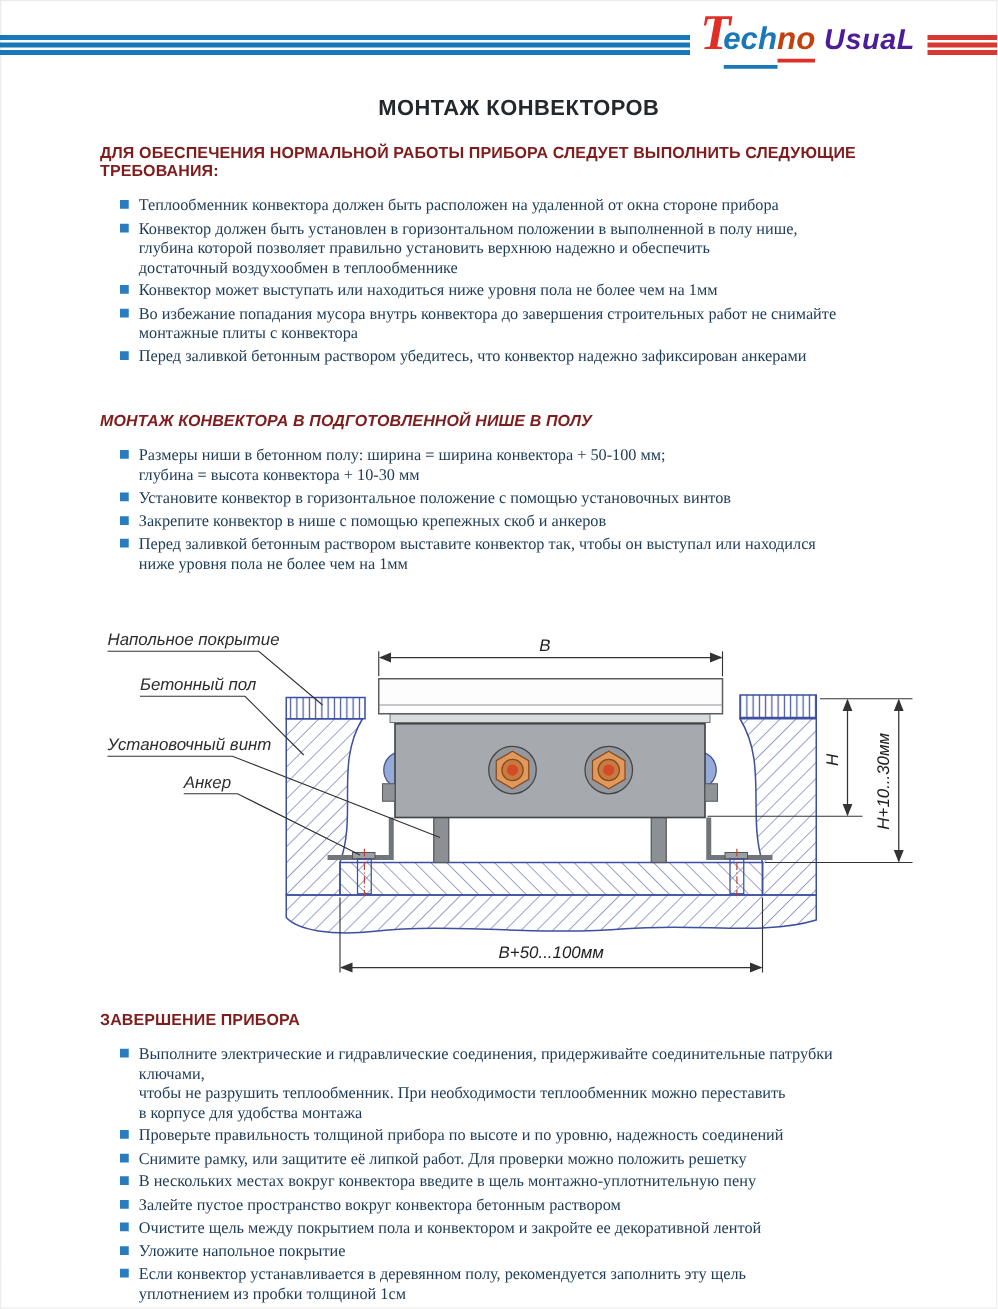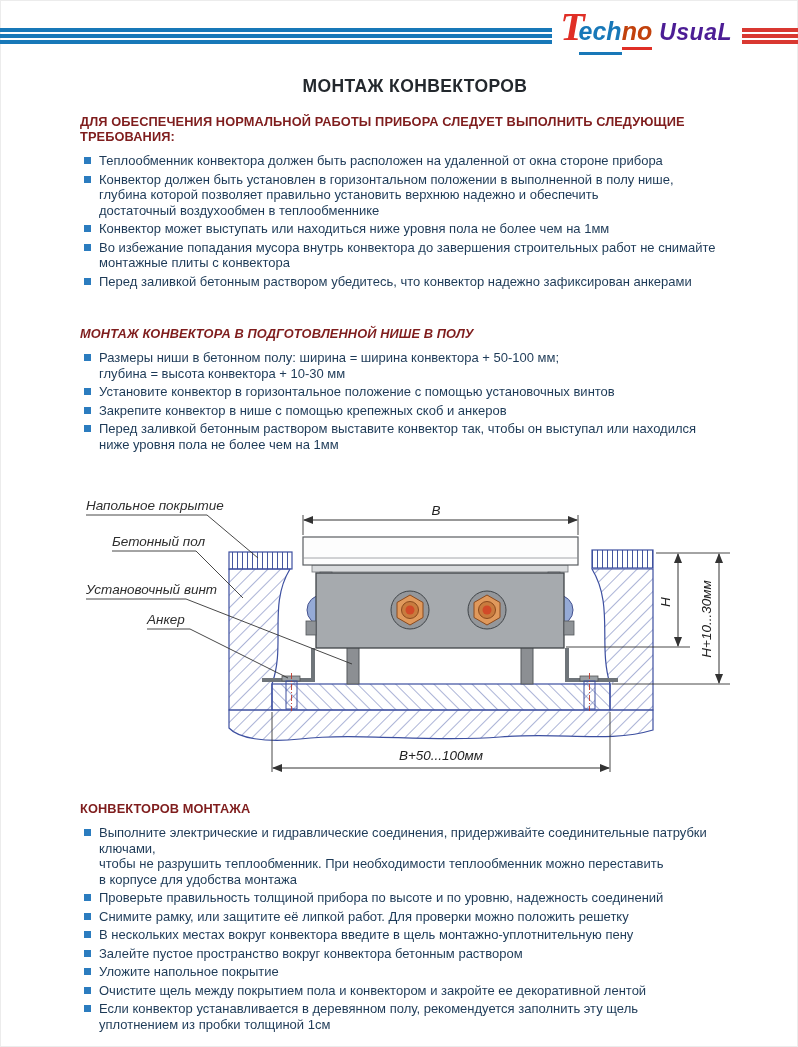--- a/index.html
+++ b/index.html
@@ -24,21 +24,21 @@
   .logo .no{font-style:italic;font-weight:bold;font-size:25px;color:#c2410c;
     border-bottom:3px solid #e02f26;padding-bottom:1px;margin-right:7px;}
   .logo .usual{font-style:italic;font-weight:bold;font-size:23px;color:#4c1d95;letter-spacing:.5px;}
   
   .doc-title{margin:8px 0 0;text-align:center;font-size:17.5px;font-weight:bold;
     color:#23282d;letter-spacing:.4px;padding-left:32px;}
   .content{padding:0 64px 0 80px;}
   .sec-head{margin:17px 0 9px;font-size:12.8px;font-weight:bold;color:#7f1d1d;letter-spacing:.1px;}
   .sec-head.mt-lg{margin-top:37px;font-style:italic;}
   .sec-head.mt-md{margin-top:17px;}
-  ul.blist{list-style:none;margin:0;padding:0;}
+  ul.blist{list-style:none;margin:12px;padding:0;font-family:Liberation Serif, serif;}
   ul.blist li{display:flex;align-items:flex-start;margin:0 0 3px;}
   .bullet{flex:0 0 auto;width:7px;height:7px;background:#2b7cbf;margin:4px 8px 0 4px;}
   .btext{font-size:13px;line-height:15.5px;white-space:pre-line;color:#1d3a57;}
   
   .diagram-wrap{margin-top:28px;}
   svg text{font-family:"Liberation Sans",sans-serif;}
   .dlabel{font-size:13.5px;font-style:italic;fill:#2e2e2e;}
   .ddim{font-size:13.5px;font-style:italic;fill:#222;}
 </style>
 </head>
@@ -206,21 +206,21 @@
       <text class="dlabel" x="112" y="66">Бетонный пол</text>
       <path d="M112,71 L196,71 L243,118" fill="none" stroke="#333" stroke-width="0.9"></path>
       <text class="dlabel" x="86" y="114">Установочный винт</text>
       <path d="M86,119 L186,119 L352,184" fill="none" stroke="#333" stroke-width="0.9"></path>
       <text class="dlabel" x="147" y="144">Анкер</text>
       <path d="M147,149 L190,149 L288,198" fill="none" stroke="#333" stroke-width="0.9"></path>
     </svg>
   </div>
 
   <div class="content">
-    <h2 class="sec-head mt-md">КОНВЕКТОРОВ МОНТАЖА</h2>
+    <h2 class="sec-head mt-md">ЗАВЕРШЕНИЕ ПРИБОРА</h2>
     <ul class="blist">
       <li>
           <span class="bullet"></span>
           <span class="btext">Выполните электрические и гидравлические соединения, придерживайте соединительные патрубки ключами,
 чтобы не разрушить теплообменник. При необходимости теплообменник можно переставить
 в корпусе для удобства монтажа</span>
         </li>
       <li>
           <span class="bullet"></span>
           <span class="btext">Проверьте правильность толщиной прибора по высоте и по уровню, надежность соединений</span>
@@ -232,25 +232,25 @@
       <li>
           <span class="bullet"></span>
           <span class="btext">В нескольких местах вокруг конвектора введите в щель монтажно-уплотнительную пену</span>
         </li>
       <li>
           <span class="bullet"></span>
           <span class="btext">Залейте пустое пространство вокруг конвектора бетонным раствором</span>
         </li>
       <li>
           <span class="bullet"></span>
+          <span class="btext">Очистите щель между покрытием пола и конвектором и закройте ее декоративной лентой</span>
+        </li>
+      <li>
+          <span class="bullet"></span>
           <span class="btext">Уложите напольное покрытие</span>
-        </li>
-      <li>
-          <span class="bullet"></span>
-          <span class="btext">Очистите щель между покрытием пола и конвектором и закройте ее декоративной лентой</span>
         </li>
       <li>
           <span class="bullet"></span>
           <span class="btext">Если конвектор устанавливается в деревянном полу, рекомендуется заполнить эту щель
 уплотнением из пробки толщиной 1см</span>
         </li>
     </ul>
 
   </div>
 

